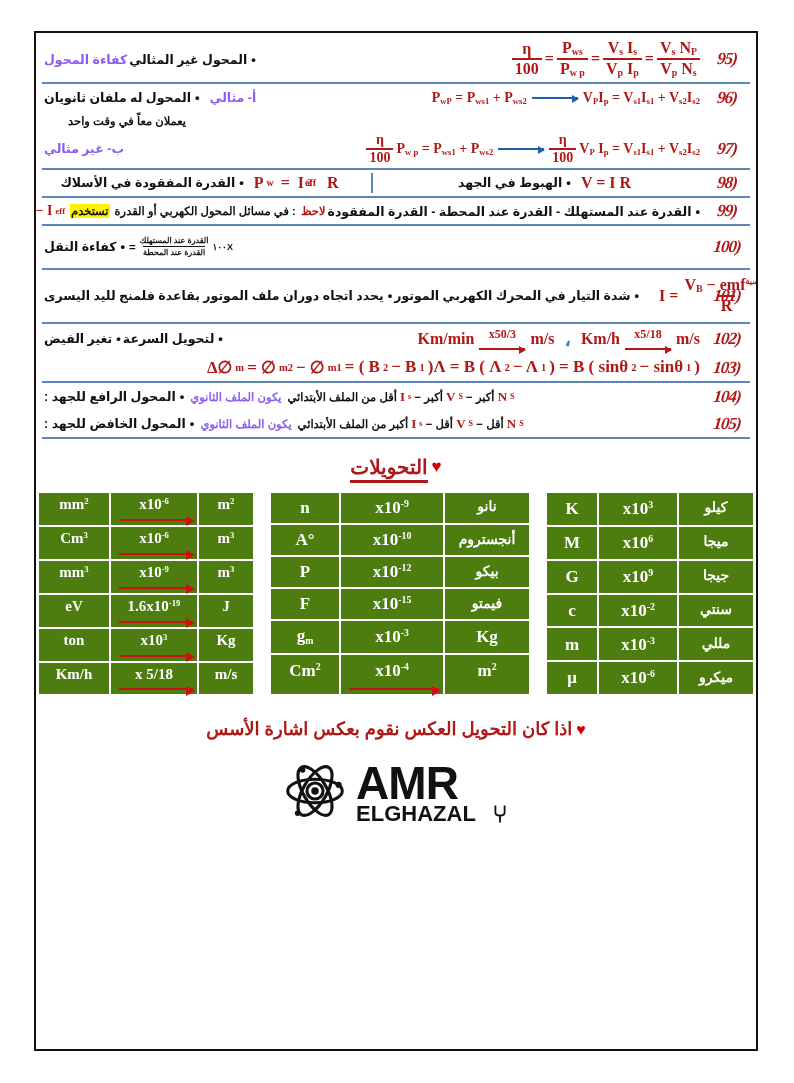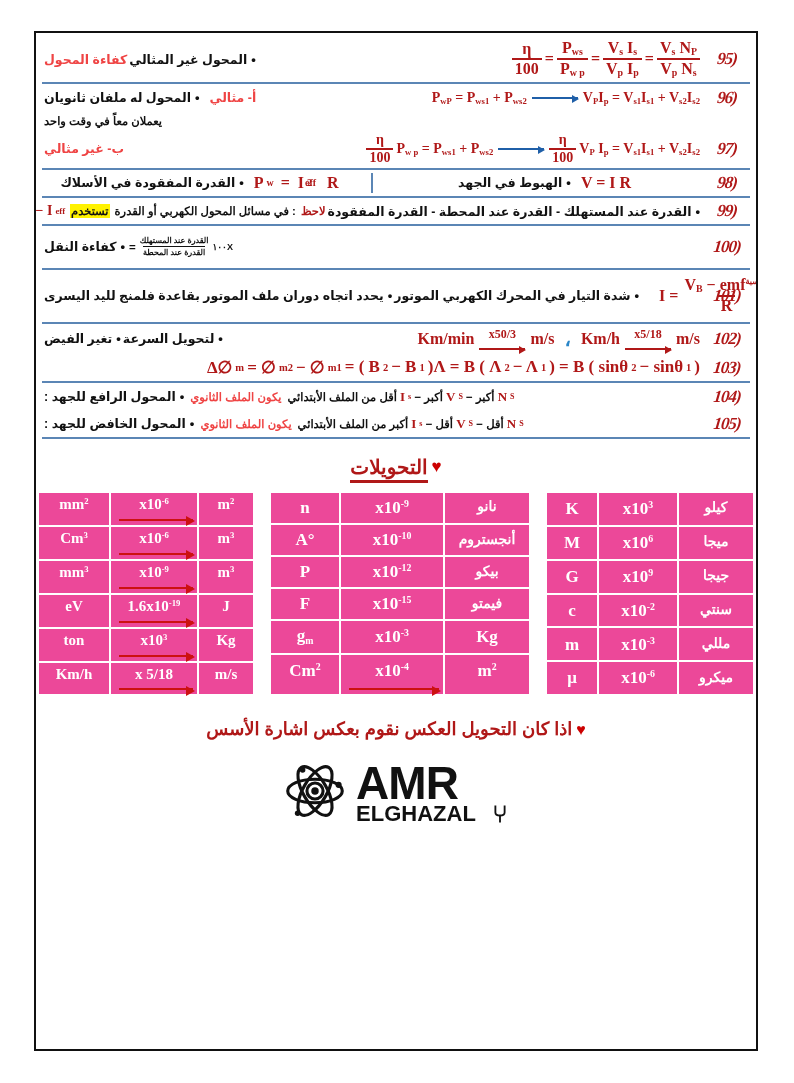--- a/index.html
+++ b/index.html
@@ -66,21 +66,21 @@
     font-weight:bold;
     font-size:12.5px;
     direction:rtl;
     white-space:nowrap;
   }
   .lbl .bullet{color:#111;font-size:13px;margin-left:4px;}
   .sublbl{
     color:#111;font-family:"Liberation Sans",sans-serif;
     font-weight:bold;font-size:11.5px;direction:rtl;white-space:nowrap;
   }
-  .grn{color:#ef4444;font-weight:bold;}
+  .grn{color:#8b5cf6;font-weight:bold;}
   .red{color:#b01818;font-weight:bold;}
   .hl{background:#fff200;padding:0 1px;}
 
   .eq{
     color:#b01818;
     direction:ltr;
     font-family:"Liberation Serif",serif;
     font-weight:bold;
     font-size:16px;
     white-space:nowrap;
@@ -139,21 +139,21 @@
     font-size:20px;border-bottom:3px solid #b01818;padding-bottom:2px;
   }
 
   
   .tables{
     display:flex;justify-content:center;gap:14px;
     direction:ltr;margin-top:12px;
   }
   table.conv{border-collapse:separate;border-spacing:2px;}
   table.conv td{
-    background:#ec4899;color:#fff;
+    background:#4d7c0f;color:#fff;
     font-family:"Liberation Serif",serif;font-weight:bold;
     text-align:center;vertical-align:middle;
     padding:4px 6px;font-size:17px;line-height:1.05;
     white-space:nowrap;position:relative;
   }
   table.conv td.ar{font-family:Liberation Serif, serif;font-size:14px;direction:rtl;}
   table.conv td sup{font-size:.58em;vertical-align:.6em;}
   table.conv td sub{font-size:.58em;vertical-align:-.3em;}
   .t1 td:nth-child(1){width:38px;}
   .t1 td:nth-child(2){width:66px;}
@@ -256,21 +256,21 @@
         <span style="flex:1 1 auto;"></span>
         <span class="lbl grn">أ- مثالي</span>
         <span class="stack">
           <span class="lbl"><span class="bullet">•</span><span>المحول له ملفان ثانويان</span></span>
         </span>
       </div>
     </div>
 
     <div class="frow noline" style="min-height:18px;">
       <div class="num"></div>
-      <div class="body" style="padding-top:0;padding-bottom:0;">
+      <div class="body" style="padding-top:0;padding-bottom:0;margin-left:24px;">
         <span style="flex:1 1 auto;"></span>
         <span class="sublbl">يعملان معاً في وقت واحد</span>
       </div>
     </div>
 
     <div class="frow">
       <div class="num">97)</div>
       <div class="body">
         <span class="eq small">
           <span class="fr">

